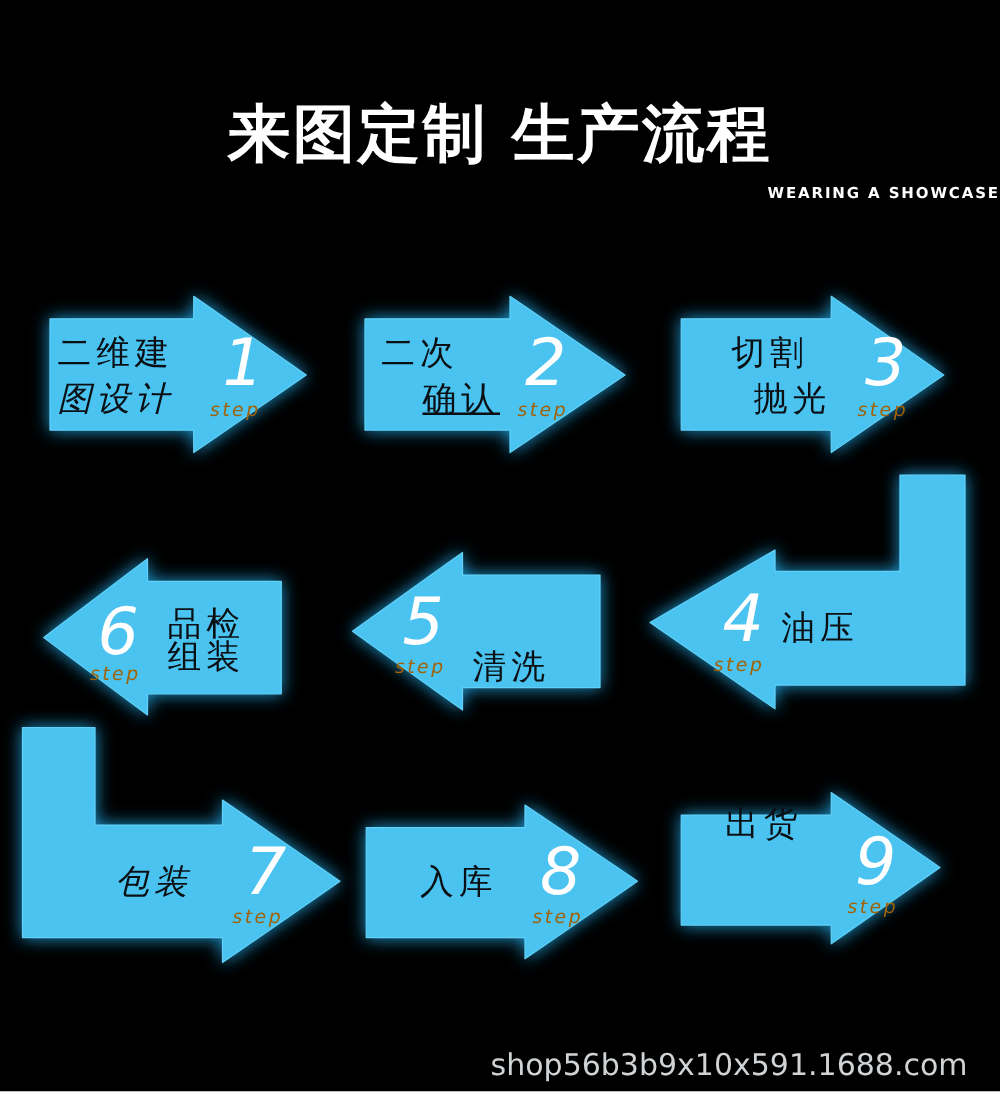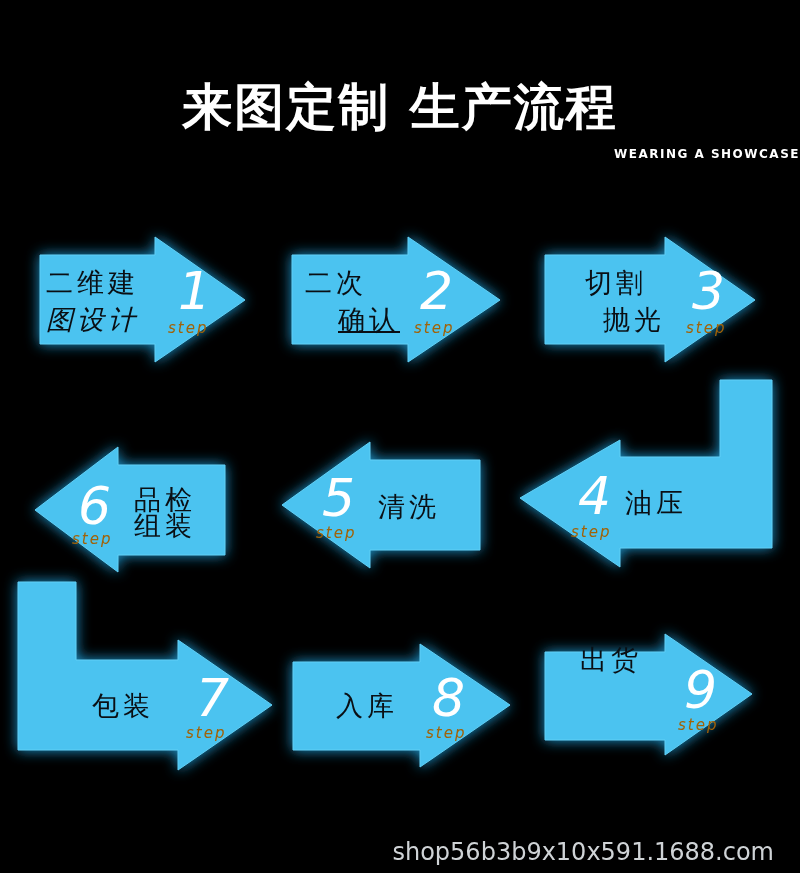--- a/index.html
+++ b/index.html
@@ -67,28 +67,28 @@
 <div class="label" style="left:585px;top:302px;margin-left:18px;">抛光</div>
 <div class="num" style="left:692px;top:265px;">3</div>
 <div class="step" style="left:686px;top:319px;">step</div>
 
 <div class="num" style="left:578px;top:470px;">4</div>
 <div class="step" style="left:571px;top:523px;">step</div>
 <div class="label" style="left:625px;top:487px;font-family:Liberation Mono, monospace;">油压</div>
 
 <div class="num" style="left:322px;top:472px;">5</div>
 <div class="step" style="left:316px;top:524px;">step</div>
-<div class="label" style="left:378px;top:489px;">清洗</div>
+<div class="label" style="left:378px;top:516px;">清洗</div>
 
 <div class="num" style="left:78px;top:480px;">6</div>
 <div class="step" style="left:72px;top:530px;">step</div>
 <div class="label" style="left:134px;top:482px;">品检</div>
 <div class="label" style="left:134px;top:508px;">组装</div>
 
-<div class="label" style="left:92px;top:688px;">包装</div>
+<div class="label" style="left:92px;top:688px;font-style:italic;">包装</div>
 <div class="num" style="left:196px;top:672px;">7</div>
 <div class="step" style="left:186px;top:724px;">step</div>
 
 <div class="label" style="left:336px;top:688px;text-align:center;">入库</div>
 <div class="num" style="left:432px;top:672px;">8</div>
 <div class="step" style="left:426px;top:724px;">step</div>
 
 <div class="label" style="left:580px;top:642px;">出货</div>
 <div class="num" style="left:684px;top:664px;">9</div>
 <div class="step" style="left:678px;top:716px;">step</div>

